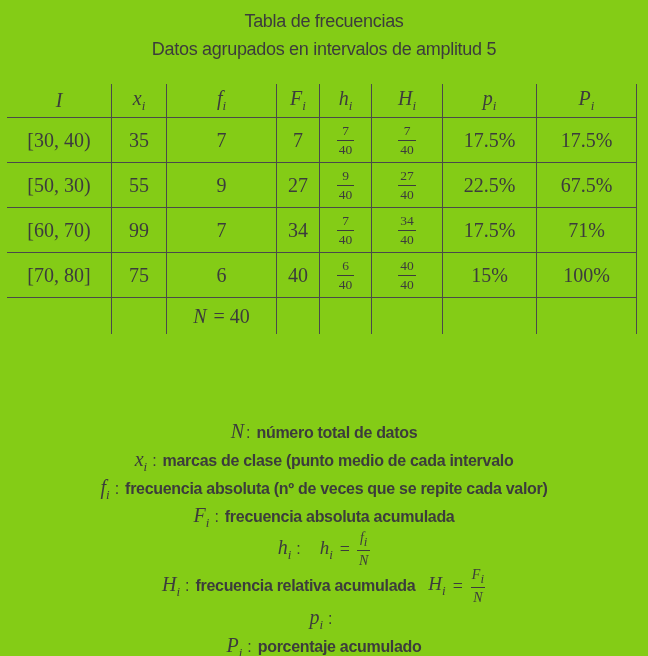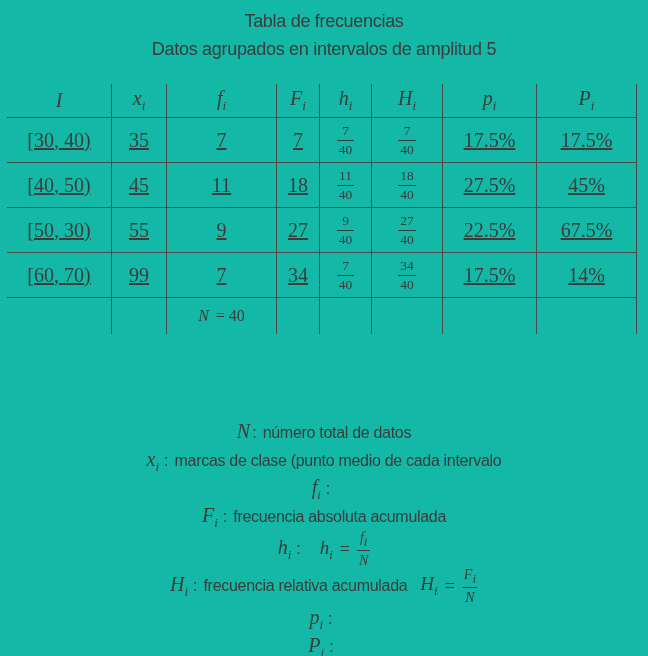--- a/index.html
+++ b/index.html
@@ -1,20 +1,20 @@
 <!DOCTYPE html>
 <html><head>
 <meta charset="utf-8">
 <style>
   html, body { margin: 0; padding: 0; background: #ffffff; }
   .canvas {
     position: relative;
     width: 648px;
     height: 656px;
-    background: #14b8a6;
+    background: #84cc16;
     overflow: hidden;
     color: #3c3c3c;
     font-family: "Liberation Sans", sans-serif;
   }
 
   
   .titles { position: absolute; top: 7px; left: 0; right: 0; text-align: center; }
   .tline {
     font-size: 18px;
     letter-spacing: -0.3px;
@@ -35,22 +35,22 @@
   table.freq th, table.freq td {
     box-sizing: border-box;
     padding: 0;
     text-align: center;
     vertical-align: middle;
     font-weight: normal;
     border-right: 1.5px solid #4a4a4a;
   }
   tr.hd th { height: 34px; border-bottom: 1.5px solid #4a4a4a; font-size: 20px; font-style: italic; }
   tr.hd th sub { font-size: 13px; font-style: italic; }
-  tr.dr td { height: 45px; border-bottom: 1.5px solid #4a4a4a; font-size: 20px; text-decoration: underline; }
-  tr.tr td { height: 36px; font-size: 16px; }
+  tr.dr td { height: 45px; border-bottom: 1.5px solid #4a4a4a; font-size: 20px; }
+  tr.tr td { height: 36px; font-size: 20px; }
 
   .frac {
     display: inline-flex;
     flex-direction: column;
     align-items: center;
     line-height: 1;
     vertical-align: middle;
     font-size: 13.5px;
   }
   .frac .num { display: block; padding: 0 2px 2.5px; }
@@ -64,21 +64,21 @@
     display: flex;
     align-items: center;
     justify-content: center;
     min-height: 28px;
     font-size: 16px;
   }
   .lsym { font-family: "Liberation Serif", serif; font-style: italic; font-size: 20px; line-height: 1; }
   .lsym sub { font-size: 13px; }
   .lcolon { margin: 0 6px 0 5px; }
   .lline.first .lcolon { margin-left: 2px; }
-  .ldesc { letter-spacing: -0.3px; }
+  .ldesc { letter-spacing: -0.3px; font-weight: bold; }
 
   .formula {
     display: inline-flex;
     align-items: center;
     margin-left: 13px;
     font-family: "Liberation Serif", serif;
     font-style: italic;
     font-size: 19px;
   }
   .formula sub { font-size: 13px; }
@@ -130,36 +130,20 @@
                 <span class="den">40</span>
               </span></td>
         <td><span class="frac">
                 <span class="num">7</span>
                 <span class="den">40</span>
               </span></td>
         <td>17.5%</td>
         <td>17.5%</td>
       </tr>
 
-      <tr class="dr">
-        <td>[40, 50)</td>
-        <td>45</td>
-        <td>11</td>
-        <td>18</td>
-        <td><span class="frac">
-                <span class="num">11</span>
-                <span class="den">40</span>
-              </span></td>
-        <td><span class="frac">
-                <span class="num">18</span>
-                <span class="den">40</span>
-              </span></td>
-        <td>27.5%</td>
-        <td>45%</td>
-      </tr>
 
       <tr class="dr">
         <td>[50, 30)</td>
         <td>55</td>
         <td>9</td>
         <td>27</td>
         <td><span class="frac">
                 <span class="num">9</span>
                 <span class="den">40</span>
               </span></td>
@@ -178,23 +162,39 @@
         <td>34</td>
         <td><span class="frac">
                 <span class="num">7</span>
                 <span class="den">40</span>
               </span></td>
         <td><span class="frac">
                 <span class="num">34</span>
                 <span class="den">40</span>
               </span></td>
         <td>17.5%</td>
-        <td>14%</td>
-      </tr>
-
+        <td>71%</td>
+      </tr>
+
+      <tr class="dr">
+        <td>[70, 80]</td>
+        <td>75</td>
+        <td>6</td>
+        <td>40</td>
+        <td><span class="frac">
+                <span class="num">6</span>
+                <span class="den">40</span>
+              </span></td>
+        <td><span class="frac">
+                <span class="num">40</span>
+                <span class="den">40</span>
+              </span></td>
+        <td>15%</td>
+        <td>100%</td>
+      </tr>
 
       <tr class="tr">
         <td></td>
         <td></td>
         <td><i>N</i><span class="eqv">= 40</span></td>
         <td></td>
         <td></td>
         <td></td>
         <td></td>
         <td></td>
@@ -213,20 +213,21 @@
 
     <div class="lline">
       <span class="lsym"><i>x</i><sub>i</sub></span>
         <span class="lcolon">:</span>
         <span class="ldesc">marcas de clase (punto medio de cada intervalo</span>
     </div>
 
     <div class="lline">
       <span class="lsym"><i>f</i><sub>i</sub></span>
         <span class="lcolon">:</span>
+        <span class="ldesc">frecuencia absoluta (nº de veces que se repite cada valor)</span>
     </div>
 
     <div class="lline">
       <span class="lsym"><i>F</i><sub>i</sub></span>
         <span class="lcolon">:</span>
         <span class="ldesc">frecuencia absoluta acumulada</span>
     </div>
 
     <div class="lline">
       <span class="lsym"><i>h</i><sub>i</sub></span>
@@ -256,17 +257,18 @@
     </div>
 
     <div class="lline">
       <span class="lsym"><i>p</i><sub>i</sub></span>
         <span class="lcolon">:</span>
     </div>
 
     <div class="lline">
       <span class="lsym"><i>P</i><sub>i</sub></span>
         <span class="lcolon">:</span>
+        <span class="ldesc">porcentaje acumulado</span>
     </div>
 
   </div>
 
 </div>
 
 </body></html>

